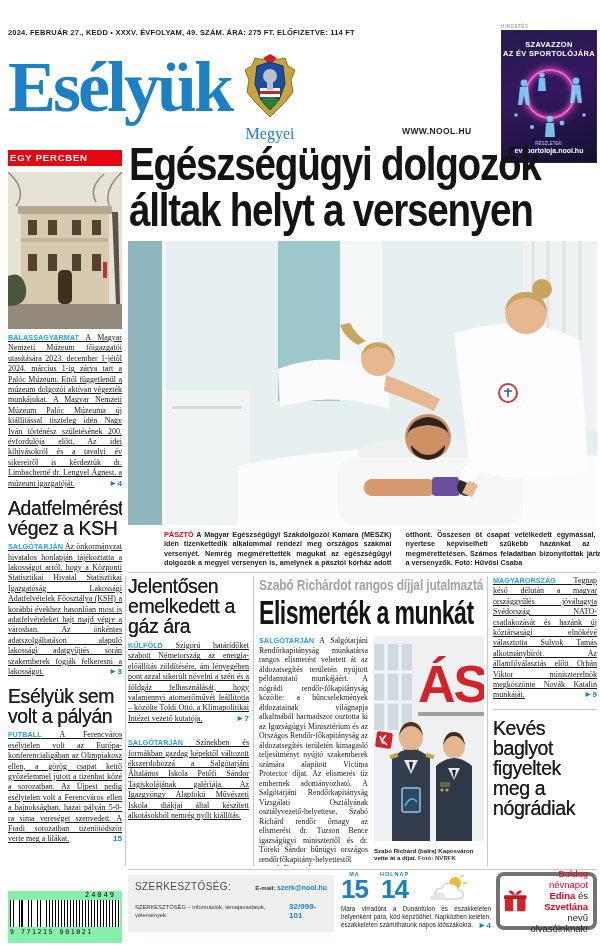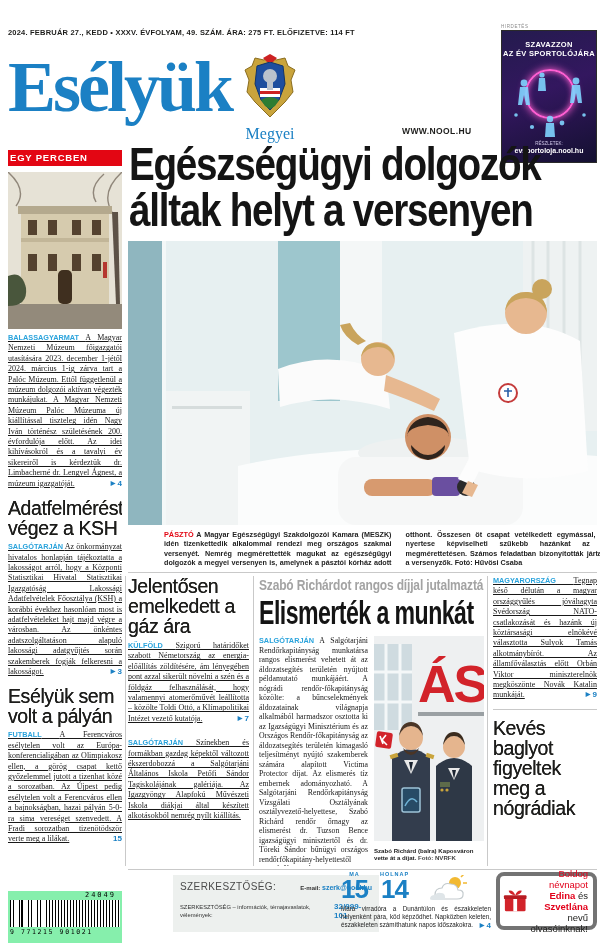--- a/index.html
+++ b/index.html
@@ -67,21 +67,21 @@
   .center-headline { font:bold 34px/36px "Liberation Sans",sans-serif; color:#141414; letter-spacing:-.8px; transform:scaleX(.68); transform-origin:left top; white-space:nowrap; margin:1px 0 6px; }
   .center-flex { display:flex; gap:6px; }
   .center-text { width:109px; font:7.8px/9.5px "Liberation Serif",serif; color:#191919; text-align:justify; }
   .byline { float:right; font:bold 7.5px "Liberation Sans",sans-serif; color:#1a1a1a; }
   .center-photo-wrap { width:110px; }
   .center-caption { font:bold 6.1px/7.4px "Liberation Sans",sans-serif; color:#222; margin-top:2px; }
   .center-caption .credit { font-weight:bold; color:#444; }
   .col3 .divider { height:1px; background:#c9c9c9; margin:8px 0 0; }
 
   
-  .edit-box { position:absolute; left:128px; top:875px; width:206px; height:57px; background:#edf0ee; padding:6px 7px 5px;margin-left:45px; }
+  .edit-box { position:absolute; left:128px; top:875px; width:206px; height:57px; background:#edf0ee; padding:6px 7px 5px; }
   .edit-head { display:flex; justify-content:space-between; align-items:baseline; }
   .edit-title { font:10px/11px "Liberation Sans",sans-serif; color:#4a4a4a; letter-spacing:.4px; }
   .edit-mail { font:bold 6px "Liberation Sans",sans-serif; color:#333; }
   .edit-mail b { color:#1b80c4; font-size:7px; }
   .edit-row { display:flex; justify-content:space-between; align-items:baseline; font:5.8px/7.6px "Liberation Sans",sans-serif; color:#333; margin-top:4px; }
   .edit-row .phone { font:bold 8px "Liberation Sans",sans-serif; color:#1b80c4; }
 
   .weather { position:absolute; left:341px; top:871px; width:150px; }
   .w-row { display:flex; align-items:flex-start; gap:12px; }
   .w-item { text-align:center; }

